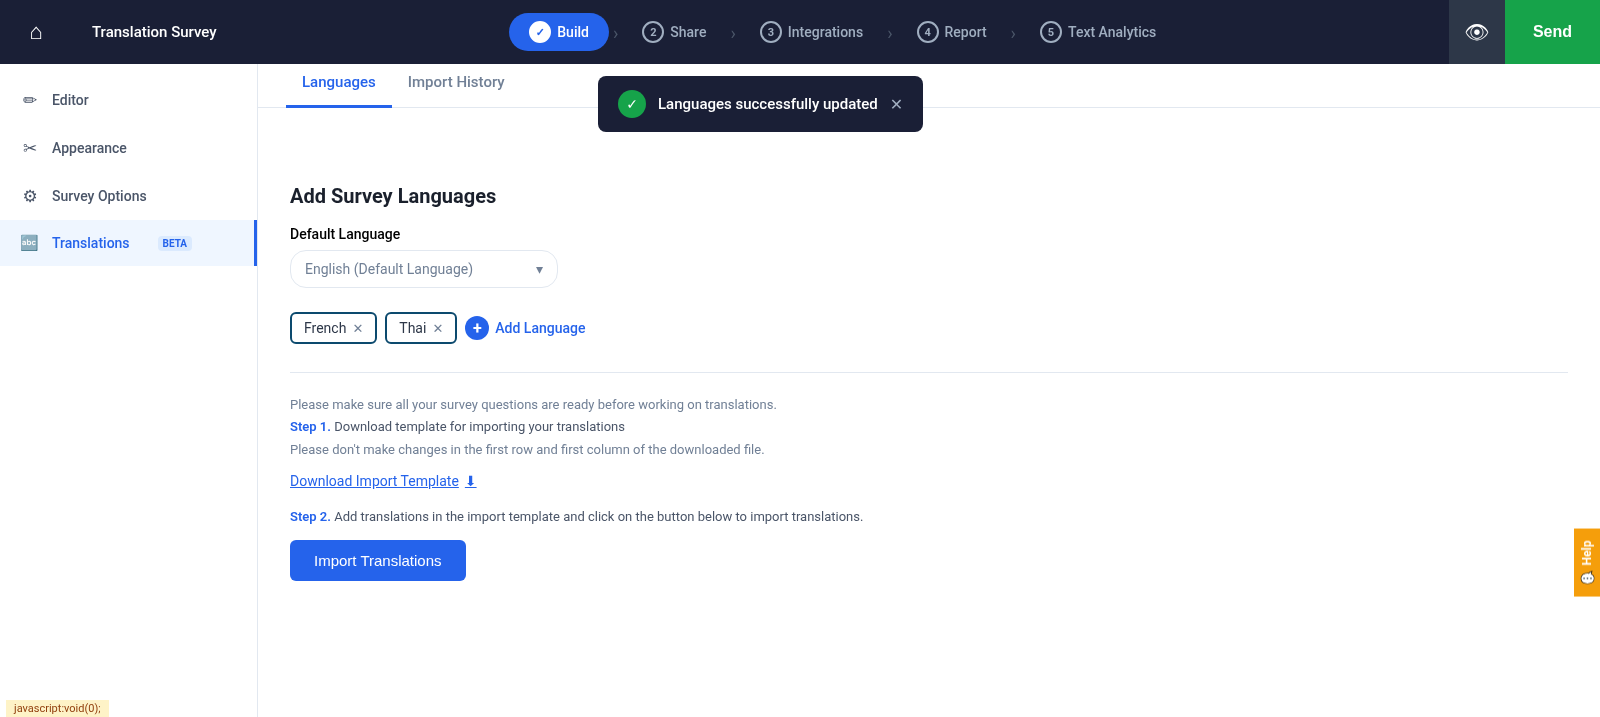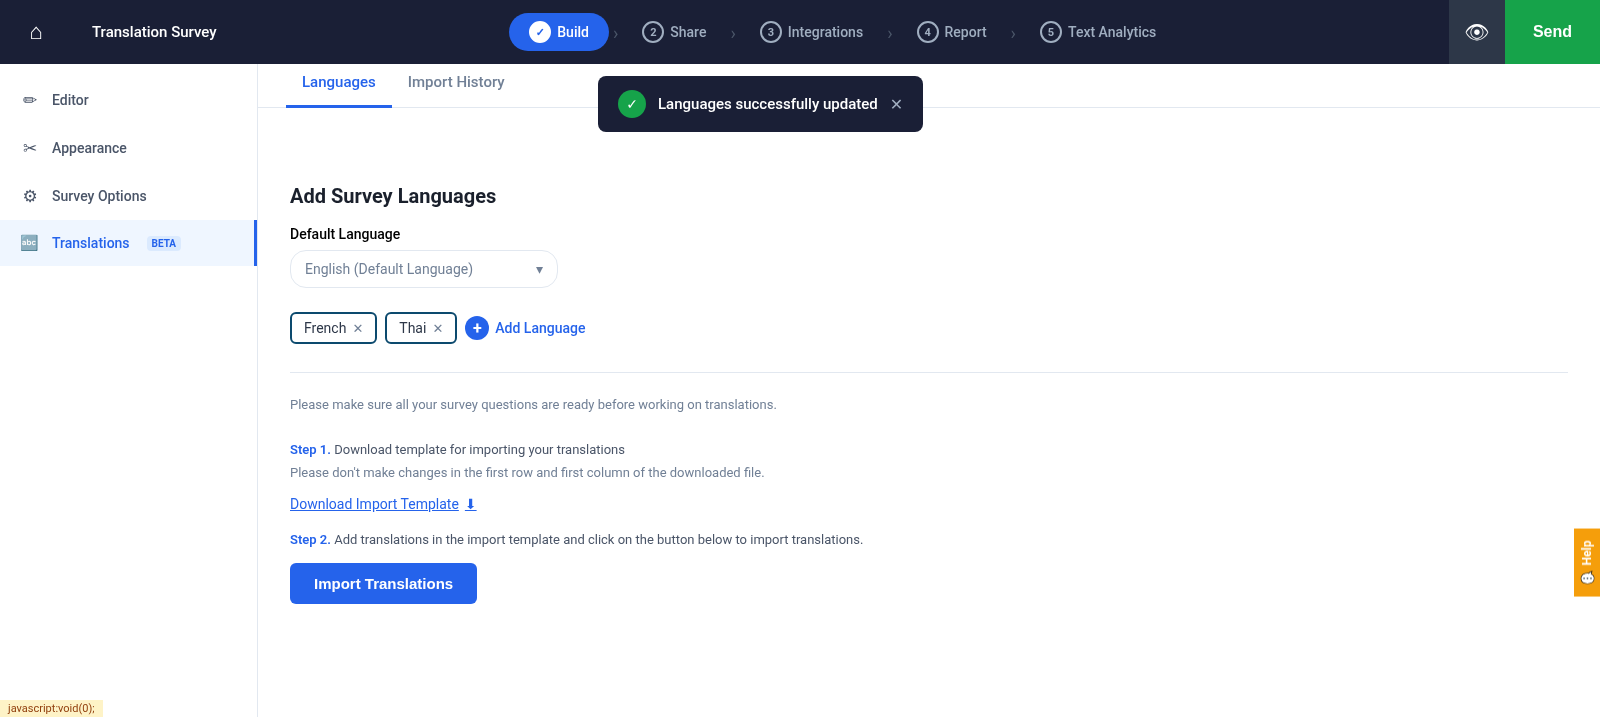--- a/index.html
+++ b/index.html
@@ -140,21 +140,21 @@
       width: 20px;
       text-align: center;
     }
     .beta-badge {
       font-size: 10px;
       font-weight: 700;
       color: #2563eb;
       background: #dbeafe;
       border-radius: 4px;
       padding: 2px 5px;
-      margin-left: 5px;
+      margin-left: 16px;
     }
 
     
     .content {
       flex: 1;
       background: white;
       overflow-y: auto;
       position: relative;
     }
 
@@ -308,21 +308,21 @@
     }
     .importing-title {
       font-size: 20px;
       font-weight: 700;
       color: #1a202c;
       margin-bottom: 14px;
     }
     .importing-desc {
       font-size: 13px;
       color: #718096;
-      margin-bottom: 30px;
+      margin-bottom: 7px;
     }
     .step-line {
       font-size: 13px;
       color: #4a5568;
       margin-bottom: 8px;
     }
     .step-num-inline {
       color: #2563eb;
       font-weight: 600;
     }
@@ -346,21 +346,21 @@
       color: #4a5568;
       margin-bottom: 16px;
     }
     .import-btn {
       background: #2563eb;
       color: white;
       border: none;
       border-radius: 6px;
       padding: 12px 24px;
       font-size: 15px;
-      font-weight: 700;
+      font-weight: 400;
       cursor: pointer;
     }
 
     
     .help-tab {
       position: fixed;
       right: 0;
       bottom: 120px;
       background: #f59e0b;
       color: white;
@@ -374,21 +374,21 @@
       z-index: 200;
       display: flex;
       align-items: center;
       gap: 4px;
     }
 
     
     .js-status {
       position: fixed;
       bottom: 0;
-      left: 0;
+      left: 6px;
       background: #fef3c7;
       color: #92400e;
       font-size: 11px;
       padding: 2px 8px;
     }
   </style>
 </head>
 <body>
 
 <div class="top-nav">

